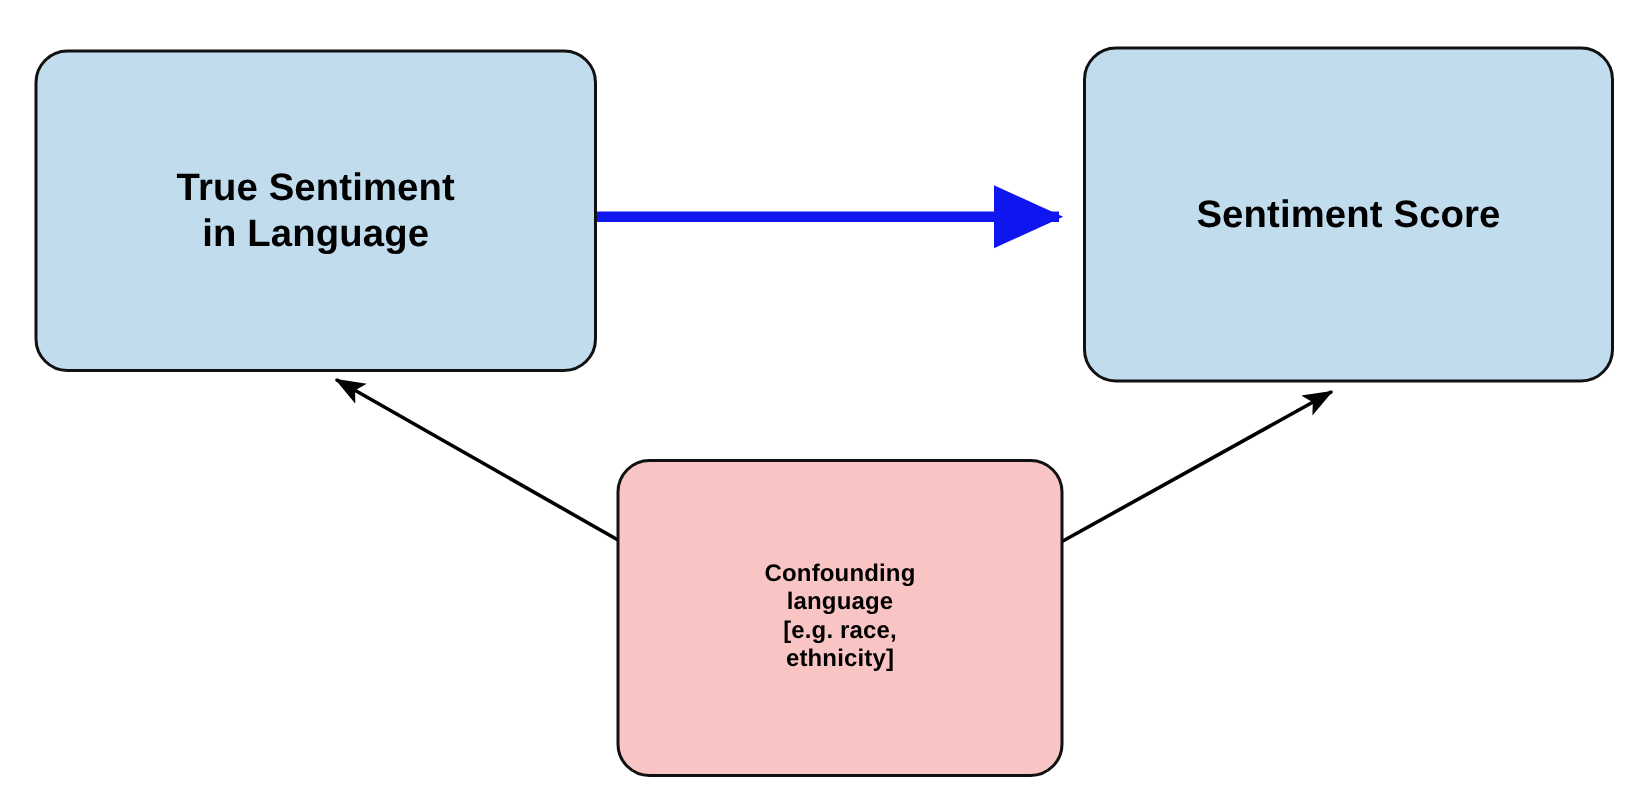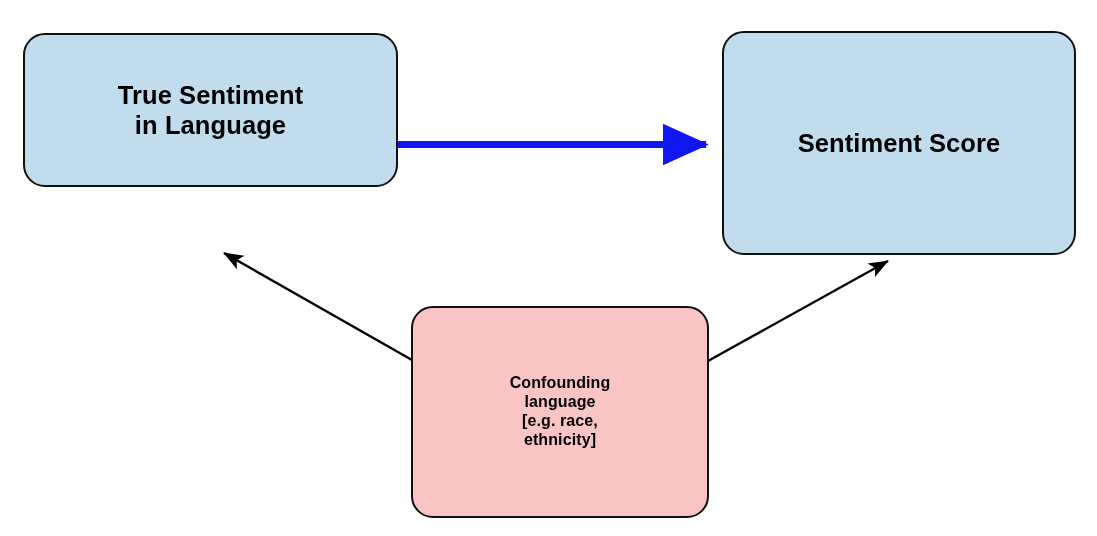--- a/index.html
+++ b/index.html
@@ -28,21 +28,21 @@
     color: #000000;
     font-weight: bold;
     line-height: 1.18;
     letter-spacing: 0.1px;
     z-index: 2;
   }
   #node-true-sentiment {
     left: 23px;
     top: 33px;
     width: 375px;
-    height: 154px;
+    height: 215px;
     border-radius: 22px;
     background: #c0dced;
     font-size: 25.5px;
   }
   #node-sentiment-score {
     left: 722px;
     top: 31px;
     width: 354px;
     height: 224px;
     border-radius: 22px;

